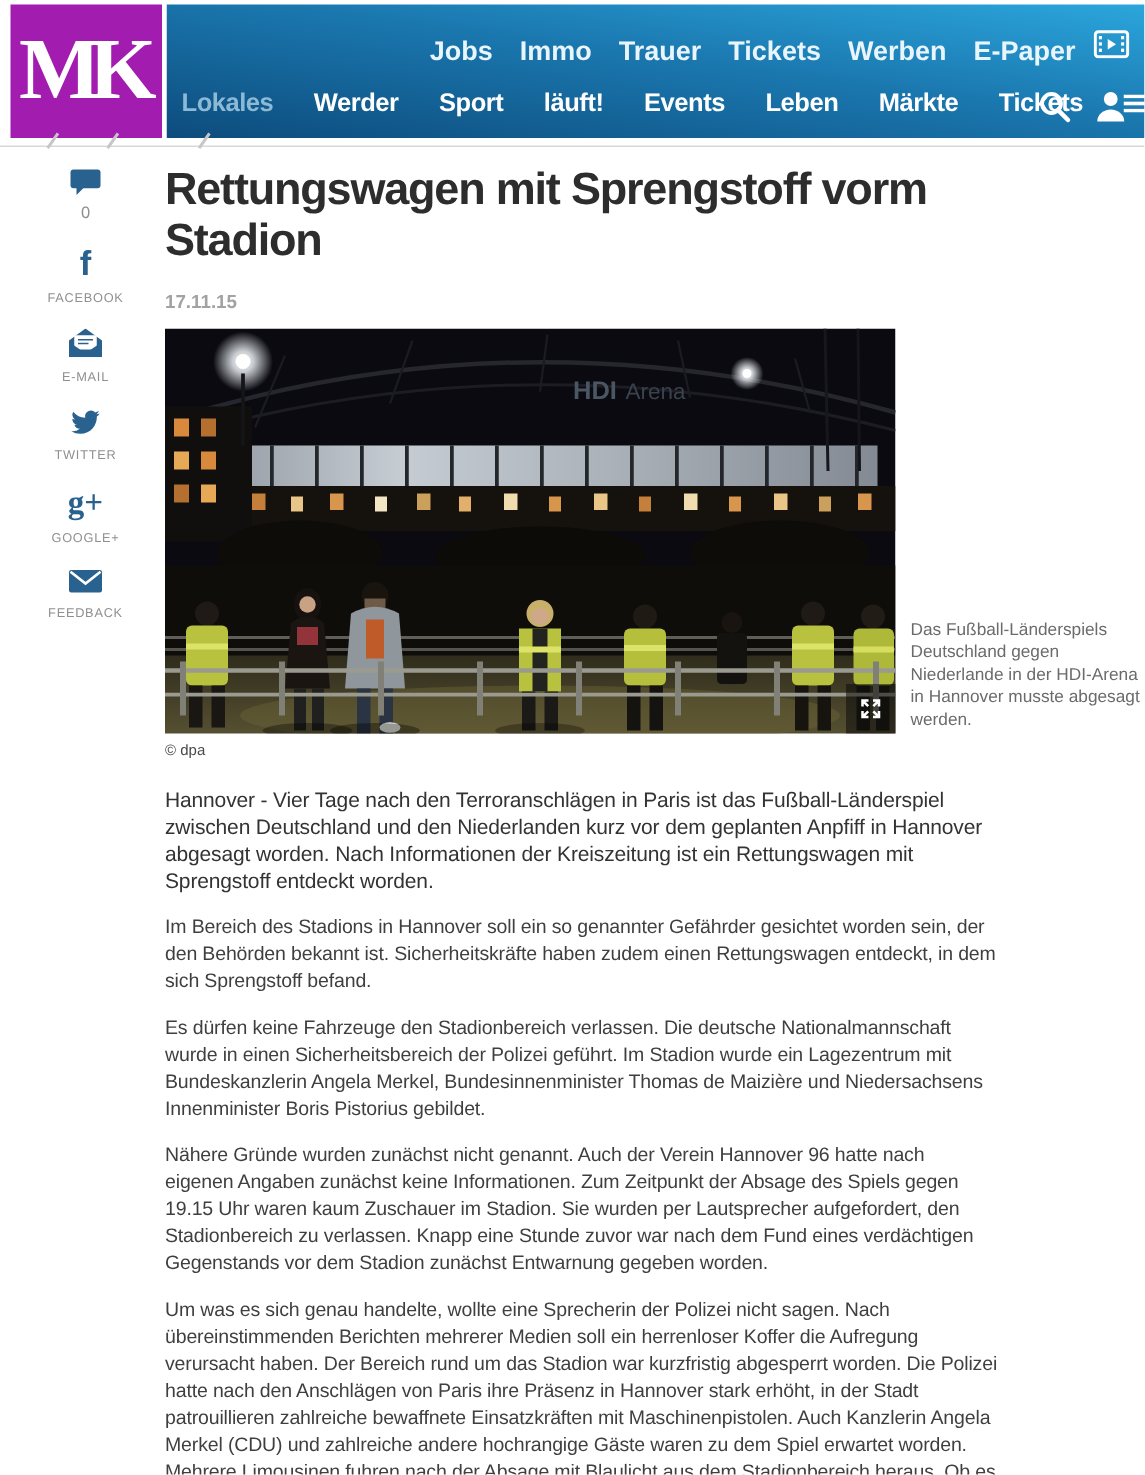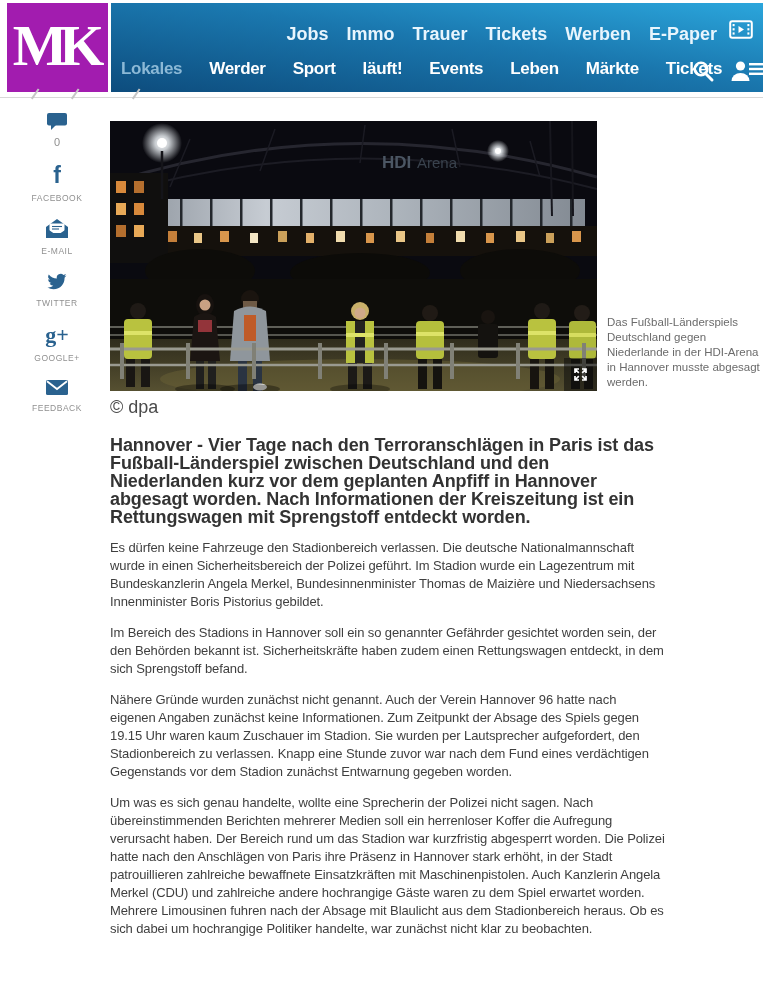--- a/index.html
+++ b/index.html
@@ -45,22 +45,22 @@
   .article { position:absolute; left:110px; top:110px; width:560px; }
   .headline { margin:0; font-size:30px; line-height:34px; font-weight:700;
     color:#2d2d2d; letter-spacing:-0.8px; width:545px; }
   .date { margin-top:16px; font-size:12.5px; font-weight:700; color:#a2a2a2; }
   .figure { position:relative; margin-top:11px; width:595px; height:270px; }
   .photo { position:absolute; left:0; top:0; width:487px; height:270px; display:block; cursor:pointer; }
   .expand-btn { position:absolute; left:454px; top:237px; width:33px; height:33px;
     background:rgba(12,12,12,0.55); display:flex; align-items:center; justify-content:center; cursor:pointer; }
   .caption { position:absolute; left:497px; bottom:1px; width:156px;
     font-size:11.5px; line-height:15px; color:#6b6b6b;margin-top:18px; }
-  .credit { margin-top:6px; font-size:18px; color:#4a4a4a; }
-  .lead { margin:18px 0 0 0; font-size:18px; line-height:18px; font-weight:700;
+  .credit { margin-top:6px; font-size:10px; color:#4a4a4a; }
+  .lead { margin:18px 0 0 0; font-size:14px; line-height:18px; font-weight:400;
     color:#333; width:555px; letter-spacing:-0.1px; }
   .para { margin:13px 0 0 0; font-size:13px; line-height:18px;
     color:#3f3f3f; width:555px; letter-spacing:-0.1px; }
 </style>
 </head>
 <body>
 
 <div class="header">
   <div class="header-band"></div>
   <div class="logo-block">
@@ -162,20 +162,22 @@
   <div class="rail-item">
     <svg width="24" height="17" viewBox="0 0 24 17">
       <rect x="1" y="1" width="22" height="15" rx="1.5" fill="#2a628f"></rect>
       <polyline points="2,2.2 12,10 22,2.2" fill="none" stroke="#fff" stroke-width="1.8"></polyline>
     </svg>
     <span class="rail-label">FEEDBACK</span>
   </div>
 </div>
 
 <div class="article">
+  <h1 class="headline">Rettungswagen mit Sprengstoff vorm Stadion</h1>
+  <div class="date">17.11.15</div>
 
   <div class="figure">
     <svg class="photo" viewBox="0 0 487 270" preserveAspectRatio="none">
       <defs>
         <radialGradient id="glow" cx="50%" cy="50%" r="50%">
           <stop offset="0%" stop-color="#ffffff"></stop>
             <stop offset="35%" stop-color="#e9eef2" stop-opacity="0.85"></stop>
             <stop offset="100%" stop-color="#e9eef2" stop-opacity="0"></stop>
         </radialGradient>
         <linearGradient id="glass" x1="0" y1="0" x2="1" y2="0">
@@ -344,17 +346,17 @@
         <path d="M8 4 H4 V8 M4 4 L7.8 7.8 M11 4 h4 v4 M15 4 l-3.8 3.8 M4 11 v4 h4 M4 15 l3.8 -3.8 M15 11 v4 h-4 M15 15 l-3.8 -3.8" fill="none" stroke="#fff" stroke-width="1.7"></path>
       </svg>
     </div>
 
     <div class="caption">Das Fußball-Länderspiels Deutschland gegen Niederlande in der HDI-Arena in Hannover musste abgesagt werden.</div>
   </div>
 
   <div class="credit">© dpa</div>
 
   <p class="lead">Hannover - Vier Tage nach den Terroranschlägen in Paris ist das Fußball-Länderspiel zwischen Deutschland und den Niederlanden kurz vor dem geplanten Anpfiff in Hannover abgesagt worden. Nach Informationen der Kreiszeitung ist ein Rettungswagen mit Sprengstoff entdeckt worden.</p>
+  <p class="para">Im Bereich des Stadions in Hannover soll ein so genannter Gefährder gesichtet worden sein, der den Behörden bekannt ist. Sicherheitskräfte haben zudem einen Rettungswagen entdeckt, in dem sich Sprengstoff befand.</p>
   <p class="para">Es dürfen keine Fahrzeuge den Stadionbereich verlassen. Die deutsche Nationalmannschaft wurde in einen Sicherheitsbereich der Polizei geführt. Im Stadion wurde ein Lagezentrum mit Bundeskanzlerin Angela Merkel, Bundesinnenminister Thomas de Maizière und Niedersachsens Innenminister Boris Pistorius gebildet.</p>
-  <p class="para">Im Bereich des Stadions in Hannover soll ein so genannter Gefährder gesichtet worden sein, der den Behörden bekannt ist. Sicherheitskräfte haben zudem einen Rettungswagen entdeckt, in dem sich Sprengstoff befand.</p>
   <p class="para">Nähere Gründe wurden zunächst nicht genannt. Auch der Verein Hannover 96 hatte nach eigenen Angaben zunächst keine Informationen. Zum Zeitpunkt der Absage des Spiels gegen 19.15 Uhr waren kaum Zuschauer im Stadion. Sie wurden per Lautsprecher aufgefordert, den Stadionbereich zu verlassen. Knapp eine Stunde zuvor war nach dem Fund eines verdächtigen Gegenstands vor dem Stadion zunächst Entwarnung gegeben worden.</p>
   <p class="para">Um was es sich genau handelte, wollte eine Sprecherin der Polizei nicht sagen. Nach übereinstimmenden Berichten mehrerer Medien soll ein herrenloser Koffer die Aufregung verursacht haben. Der Bereich rund um das Stadion war kurzfristig abgesperrt worden. Die Polizei hatte nach den Anschlägen von Paris ihre Präsenz in Hannover stark erhöht, in der Stadt patrouillieren zahlreiche bewaffnete Einsatzkräften mit Maschinenpistolen. Auch Kanzlerin Angela Merkel (CDU) und zahlreiche andere hochrangige Gäste waren zu dem Spiel erwartet worden. Mehrere Limousinen fuhren nach der Absage mit Blaulicht aus dem Stadionbereich heraus. Ob es sich dabei um hochrangige Politiker handelte, war zunächst nicht klar zu beobachten.</p>
 </div>
 
 </body></html>

